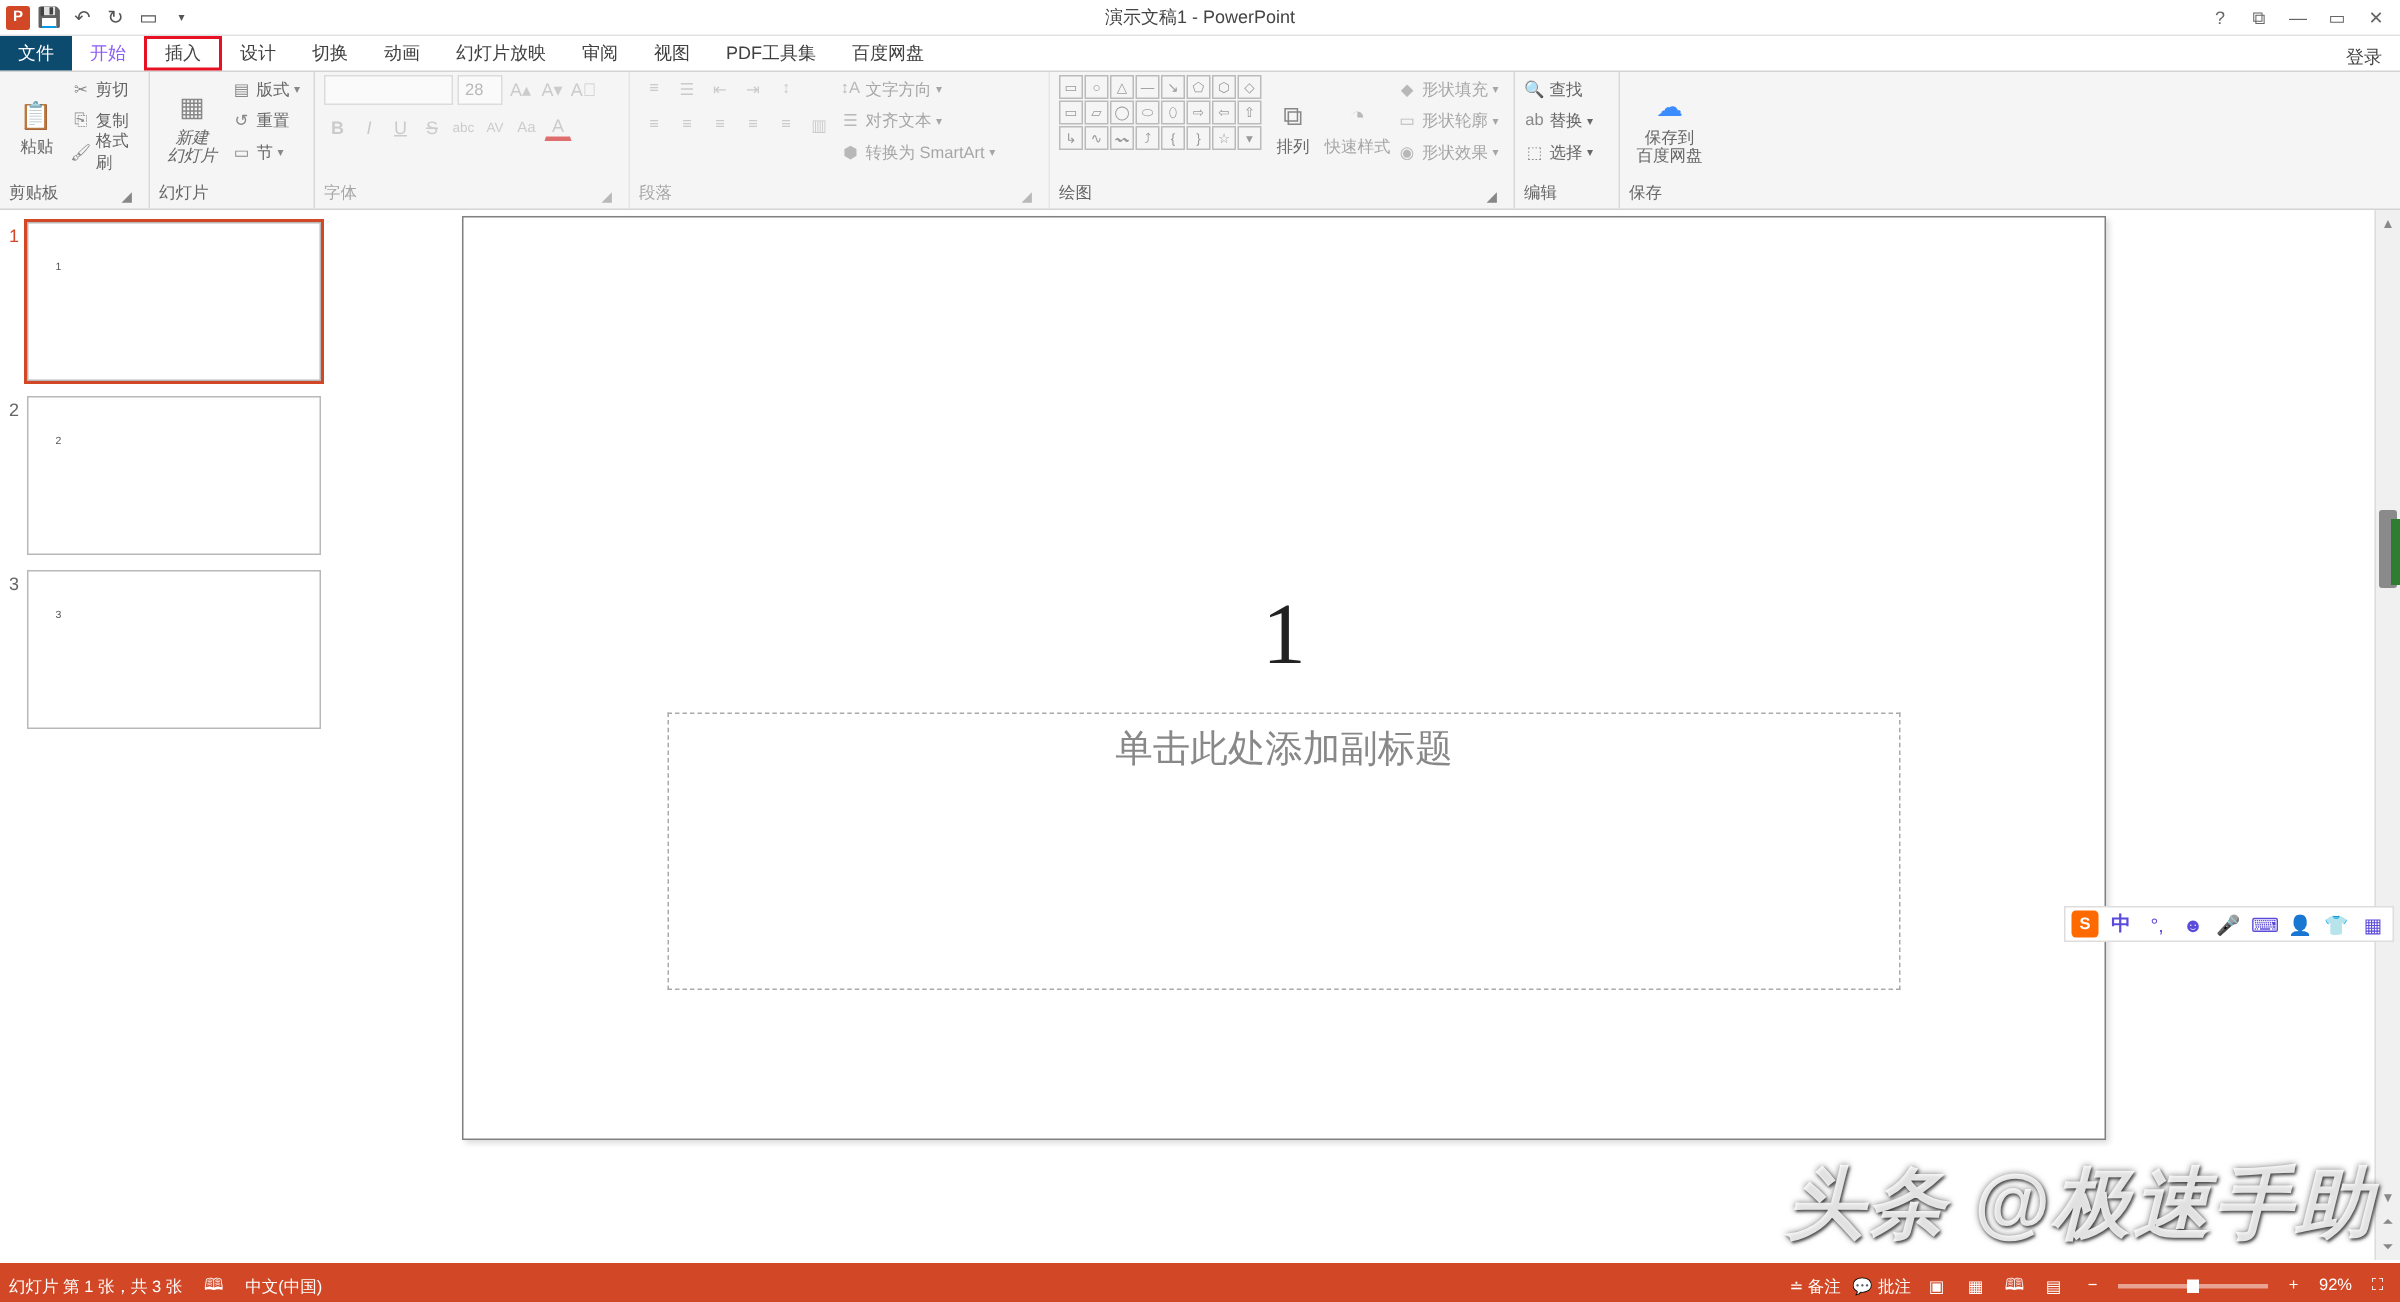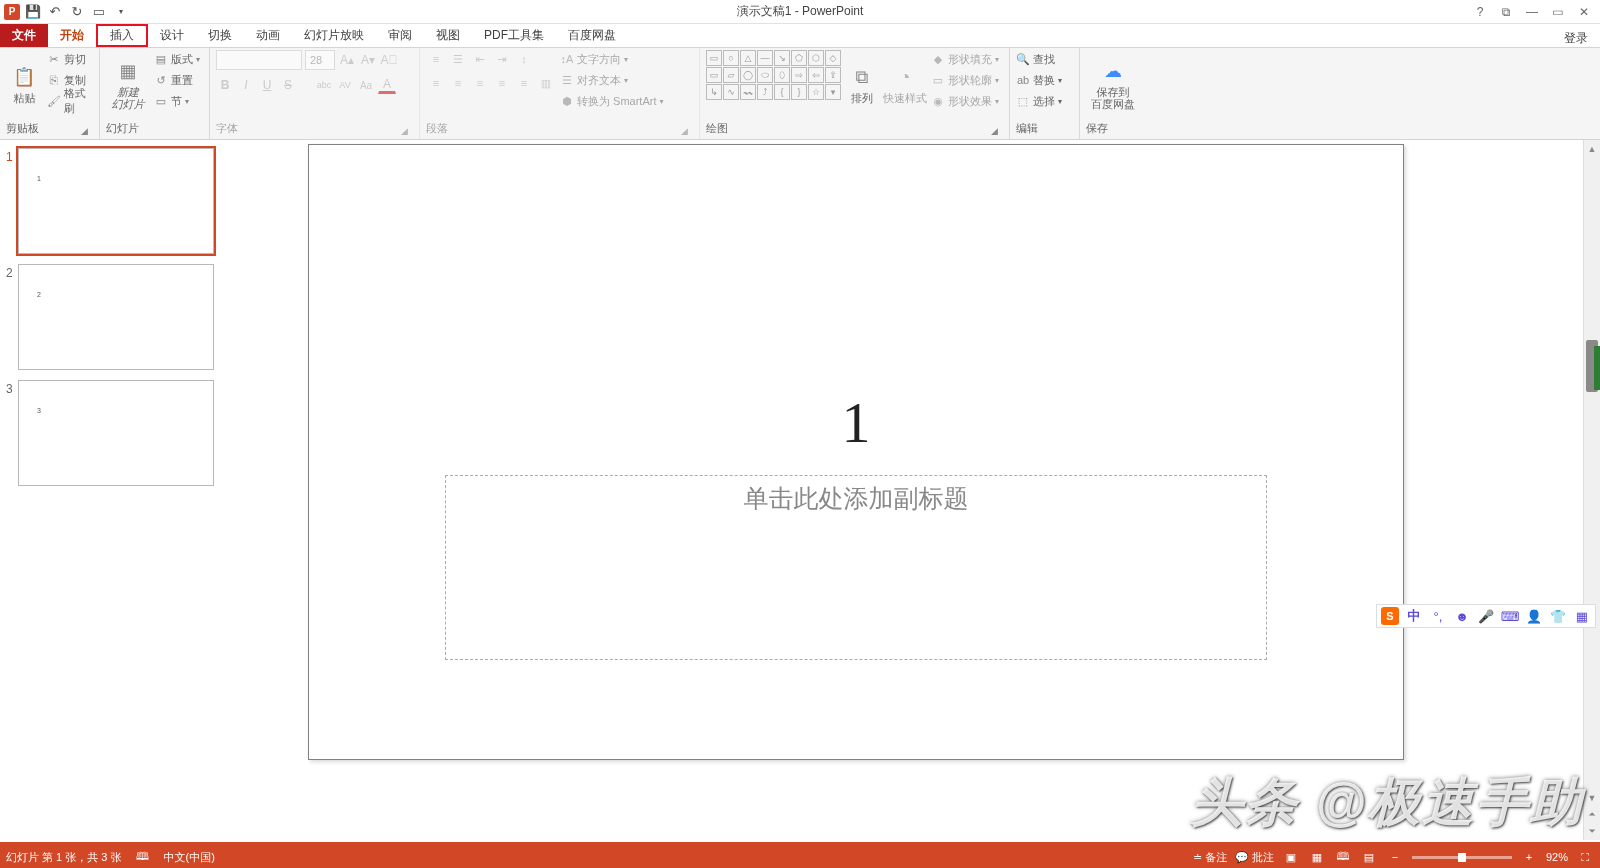--- a/index.html
+++ b/index.html
@@ -10,22 +10,22 @@
 .titlebar .qat { display:flex; align-items:center; gap:4px; padding-left:4px; }
 .titlebar .qat .app-ico { width:16px; height:16px; background:#d24726; color:#fff; font-size:10px; font-weight:bold; display:flex; align-items:center; justify-content:center; border-radius:2px; }
 .titlebar .qat span.ico { width:18px; height:18px; display:flex; align-items:center; justify-content:center; color:#555; font-size:13px; }
 .titlebar .title { position:absolute; left:50%; transform:translateX(-50%); font-size:12px; color:#444; }
 .titlebar .win-controls { margin-left:auto; display:flex; gap:6px; padding-right:6px; align-items:center; }
 .titlebar .win-controls span { width:20px; height:16px; display:flex; align-items:center; justify-content:center; color:#666; font-size:12px; }
 
 
 .ribbon-tabs { height:24px; background:#fff; display:flex; align-items:flex-end; border-bottom:1px solid #d4d4d4; }
 .ribbon-tabs .tab { height:24px; padding:0 12px; display:flex; align-items:center; font-size:12px; color:#404040; cursor:pointer; }
-.ribbon-tabs .tab.file { background:#b91c1c; color:#fff;font-weight:bold; }
-.ribbon-tabs .tab.active { color:#c2410c;font-weight:bold; }
+.ribbon-tabs .tab.file { background:#0c4a6e; color:#fff; }
+.ribbon-tabs .tab.active { color:#8b5cf6; }
 .ribbon-tabs .tab.highlight { border:2px solid #e81123; color:#444; box-sizing:border-box; height:23px; }
 .ribbon-tabs .spacer { flex:1; }
 .ribbon-tabs .signin { padding:0 12px; color:#444; font-size:12px; }
 
 
 .ribbon { height:92px; background:#f5f5f5; border-bottom:1px solid #d4d4d4; display:flex; }
 .group { display:flex; flex-direction:column; border-right:1px solid #d9d9d9; padding:2px 6px 0 6px; position:relative; }
 .group .body { flex:1; display:flex; align-items:flex-start; gap:4px; }
 .group .label { height:18px; font-size:11px; color:#666; position:relative; }
 .group .label .launcher { position:absolute; right:0; bottom:1px; width:12px; height:12px; font-size:9px; color:#888; }
@@ -182,21 +182,21 @@
           <input style="width: 30px;" value="28">
           <span class="ic">A▴</span>
           <span class="ic">A▾</span>
           <span class="ic">A⃠</span>
         </div>
         <div class="font-row">
           <span class="ic" style="font-weight:bold;">B</span>
           <span class="ic" style="font-style:italic;">I</span>
           <span class="ic" style="text-decoration:underline;">U</span>
           <span class="ic" style="text-decoration:line-through;">S</span>
-          <span class="ic" style="font-size:9px;margin-left:15px;">abc</span>
+          <span class="ic" style="font-size:9px;">abc</span>
           <span class="ic" style="font-size:9px;">AV</span>
           <span class="ic" style="font-size:10px;">Aa</span>
           <span class="ic" style="border-bottom:3px solid #c00;">A</span>
         </div>
       </div>
     </div>
     <div class="label"><span>字体</span><span class="launcher">◢</span></div>
   </div>
 
   <div class="group disabled" style="width:280px;">

